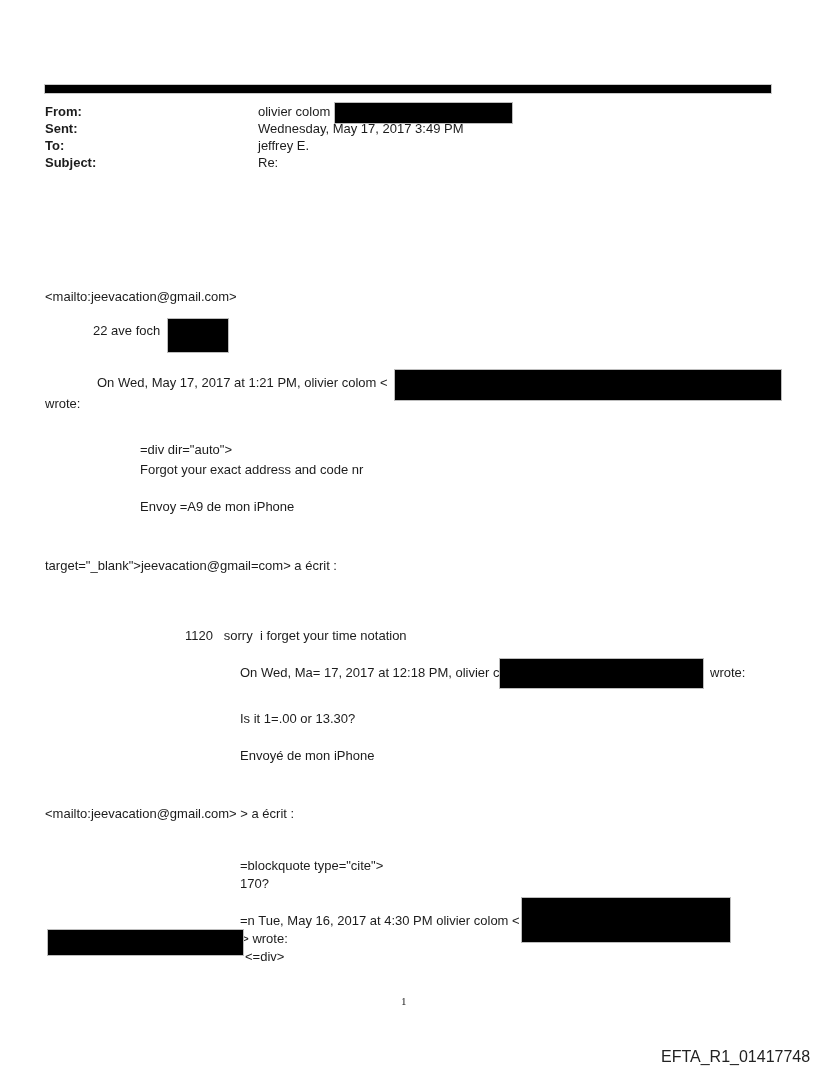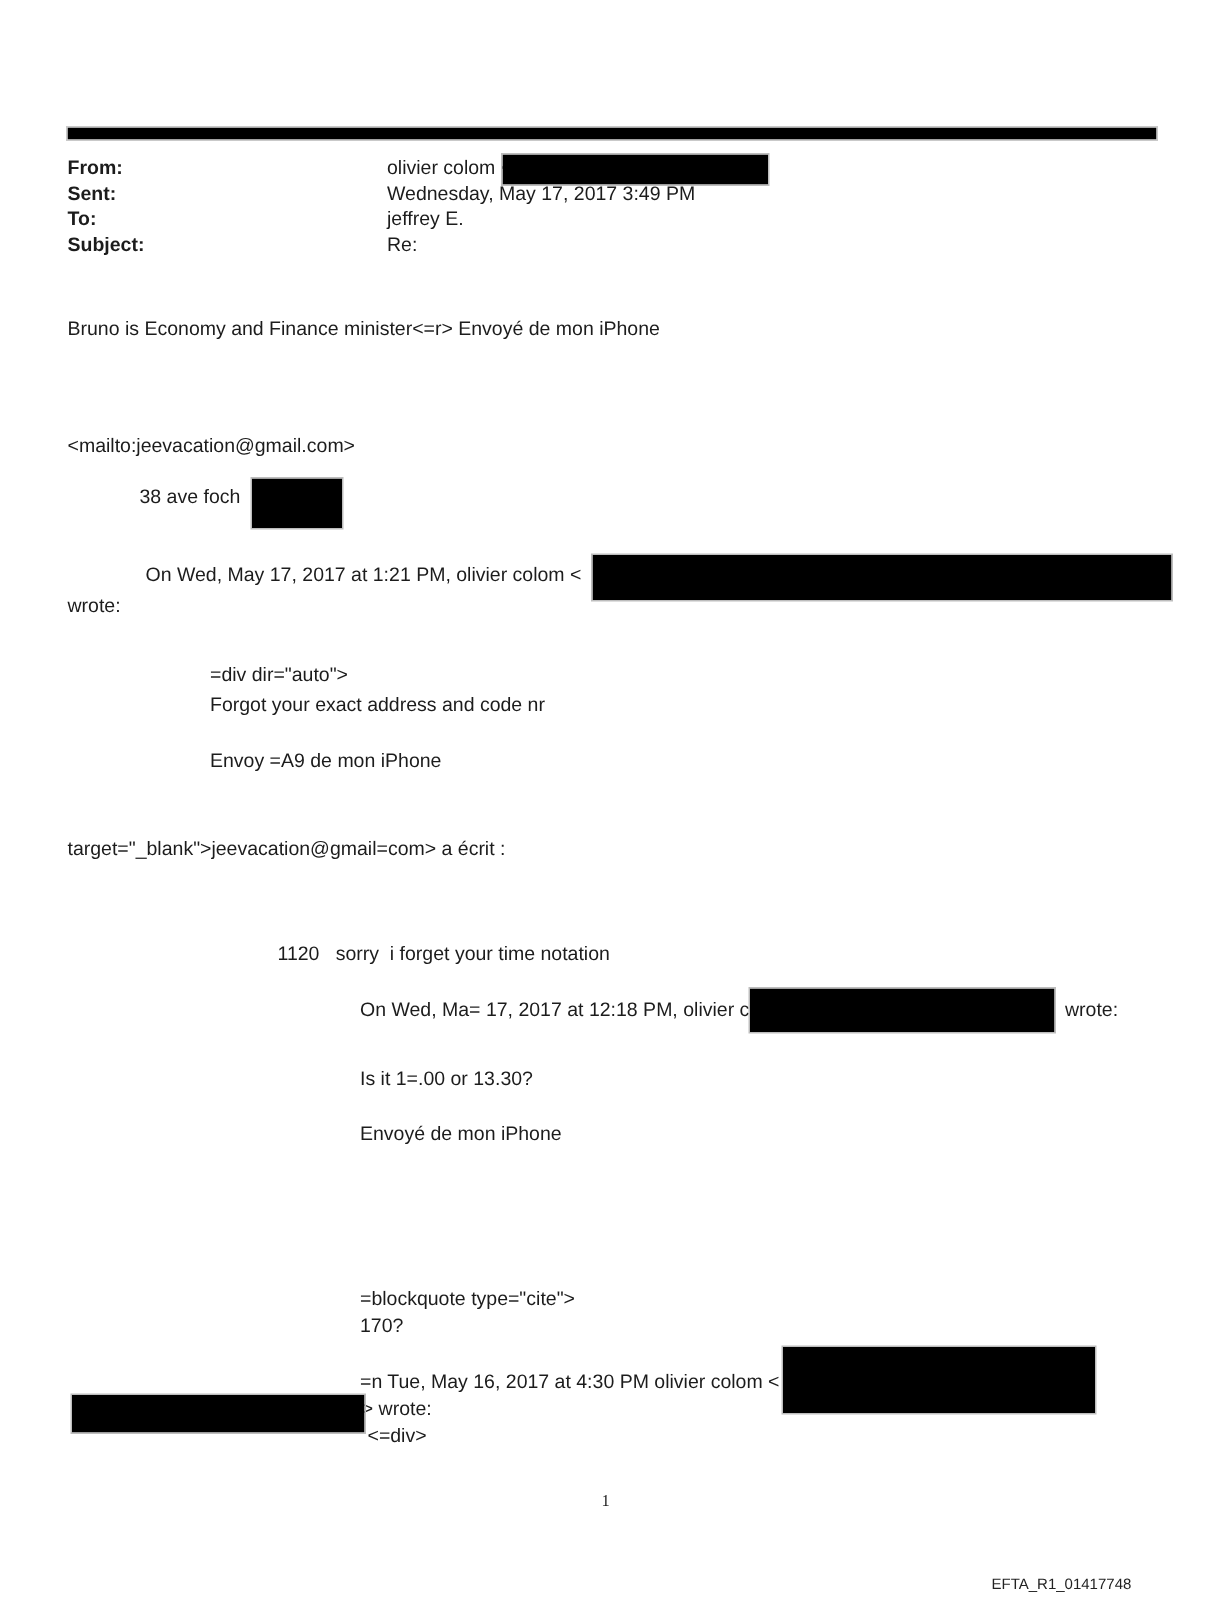--- a/index.html
+++ b/index.html
@@ -29,21 +29,21 @@
     position:absolute;
     background:#000000;
     outline:1px solid #c9c9c9;
     z-index:1;
   }
   .pagenum{
     font-family:"Liberation Serif",serif;
     font-size:11px;
   }
   .footer-id{
-    font-size:10px;
+    font-size:16px;
     color:#222222;
   }
 </style>
 </head>
 <body>
 
 <div class="page">
 
   <div class="rule" style="left:45px;top:85px;width:726px;height:8px"></div>
 
@@ -53,26 +53,25 @@
 
   <div class="ln bold" style="left:45px;top:121px">Sent:</div>
   <div class="ln" style="left:258px;top:121px">Wednesday, May 17, 2017 3:49 PM</div>
 
   <div class="ln bold" style="left:45px;top:138px">To:</div>
   <div class="ln" style="left:258px;top:138px">jeffrey E.</div>
 
   <div class="ln bold" style="left:45px;top:155px">Subject:</div>
   <div class="ln" style="left:258px;top:155px">Re:</div>
 
-  <div class="ln" style="left:45px;top:211px">Bruno is Economy and Finance minister&lt;=r&gt; Envoyé de mon iPhone</div>
 
 
   <div class="ln" style="left:45px;top:289px">&lt;mailto:jeevacation@gmail.com&gt;</div>
 
-  <div class="ln" style="left:93px;top:323px">38 ave foch</div>
+  <div class="ln" style="left:93px;top:323px">22 ave foch</div>
   <div class="redact" style="left:168px;top:319px;width:60px;height:33px"></div>
 
   <div class="ln" style="left:97px;top:375px">On Wed, May 17, 2017 at 1:21 PM, olivier colom &lt;</div>
   <div class="redact" style="left:395px;top:370px;width:386px;height:30px"></div>
   <div class="ln" style="left:45px;top:396px">wrote:</div>
 
   <div class="ln" style="left:140px;top:442px">=div dir="auto"&gt;</div>
   <div class="ln" style="left:140px;top:462px">Forgot your exact address and code nr</div>
 
   <div class="ln" style="left:140px;top:499px">Envoy =A9 de mon iPhone</div>
@@ -82,20 +81,21 @@
   <div class="ln" style="left:185px;top:628px">1120   sorry  i forget your time notation</div>
 
   <div class="ln" style="left:240px;top:665px">On Wed, Ma= 17, 2017 at 12:18 PM, olivier colom &lt;</div>
   <div class="redact" style="left:500px;top:659px;width:203px;height:29px"></div>
   <div class="ln" style="left:710px;top:665px">wrote:</div>
 
   <div class="ln" style="left:240px;top:711px">Is it 1=.00 or 13.30?</div>
 
   <div class="ln" style="left:240px;top:748px">Envoyé de mon iPhone</div>
 
+  <div class="ln" style="left:45px;top:806px">&lt;mailto:jeevacation@gmail.com&gt; &gt; a écrit :</div>
 
   <div class="ln" style="left:240px;top:858px">=blockquote type="cite"&gt;</div>
   <div class="ln" style="left:240px;top:876px">170?</div>
 
   <div class="ln" style="left:240px;top:913px">=n Tue, May 16, 2017 at 4:30 PM olivier colom &lt;</div>
   <div class="redact" style="left:522px;top:898px;width:208px;height:44px"></div>
   <div class="redact" style="left:48px;top:930px;width:195px;height:25px"></div>
   <div class="ln" style="left:230px;top:931px">&gt; &gt; wrote:</div>
   <div class="ln" style="left:245px;top:949px">&lt;=div&gt;</div>
 

